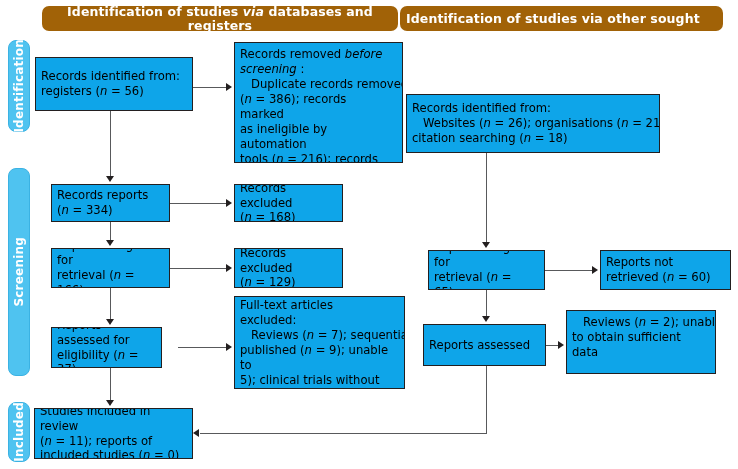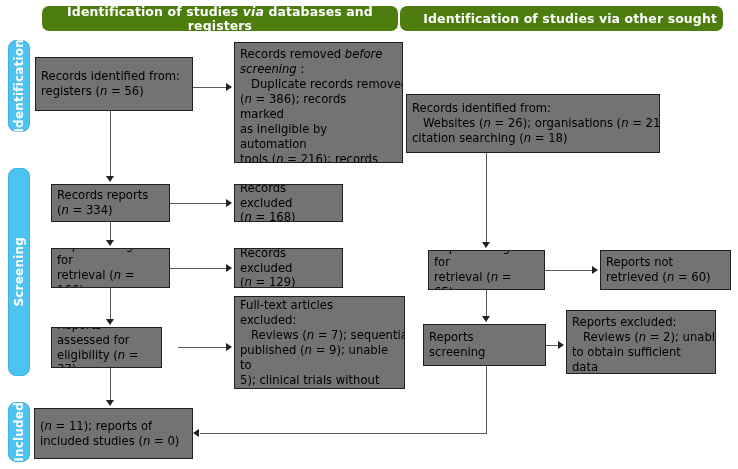--- a/index.html
+++ b/index.html
@@ -13,28 +13,28 @@
   #diagram {
     position: relative;
     width: 738px;
     height: 469px;
     background: #ffffff;
     overflow: hidden;
   }
   
   .phase-header {
     position: absolute;
-    background: #4d7c0f;
+    background: #a16207;
     color: #ffffff;
     border-radius: 7px;
     font-weight: bold;
     font-size: 12.5px;
     display: flex;
     align-items: center;
-    justify-content: flex-end;
+    justify-content: flex-start;
     text-align: center;
     letter-spacing: 0.1px;
     box-sizing: border-box;
     padding: 0 6px;
     line-height: 1.1;
   }
   .phase-header .ital { font-style: italic; }
 
   
   .stage-bar {
@@ -54,21 +54,21 @@
     writing-mode: vertical-rl;
     transform: rotate(180deg);
     white-space: nowrap;
     letter-spacing: 0.2px;
   }
 
   
   .flow-box {
     position: absolute;
     border: 1.3px solid #231f20;
-    background: #737373;
+    background: #0ea5e9;
     box-sizing: border-box;
     font-size: 11.6px;
     line-height: 1.29;
     color: #000000;
     padding: 3px 12px 3px 5px;
     display: flex;
     align-items: center;
     overflow: hidden;
   }
   .flow-box .txt { width: 100%; }
@@ -187,20 +187,21 @@
       <div>Full-text articles excluded:</div>
       <div style="white-space:pre;">   Reviews (<span class="nvar">n</span> = 7); sequential</div>
       <div>published (<span class="nvar">n</span> = 9); unable to</div>
       <div>5); clinical trials without</div>
 
     </div>
   </div>
 
   <div class="flow-box" style="left:34px; top:408px; width:159px; height:51px;">
     <div class="txt">
+      <div>Studies included in review</div>
       <div>(<span class="nvar">n</span> = 11); reports of</div>
       <div>included studies (<span class="nvar">n</span> = 0)</div>
     </div>
   </div>
 
   <div class="flow-box" style="left:406px; top:94px; width:254px; height:59px;">
     <div class="txt">
       <div>Records identified from:</div>
       <div style="white-space:pre;">   Websites (<span class="nvar">n</span> = 26); organisations (<span class="nvar">n</span> = 21);</div>
       <div>citation searching (<span class="nvar">n</span> = 18)</div>
@@ -216,27 +217,26 @@
 
   <div class="flow-box" style="left:600px; top:250px; width:131px; height:40px;">
     <div class="txt">
       <div>Reports not</div>
       <div>retrieved (<span class="nvar">n</span> = 60)</div>
     </div>
   </div>
 
   <div class="flow-box" style="left:423px; top:324px; width:123px; height:42px;">
     <div class="txt">
-      <div>Reports screening</div>
+      <div>Reports assessed</div>
     </div>
   </div>
 
   <div class="flow-box" style="left:566px; top:310px; width:150px; height:64px; align-items:flex-start; padding-top:4px;">
     <div class="txt">
-      <div>Reports excluded:</div>
       <div style="white-space:pre;">   Reviews (<span class="nvar">n</span> = 2); unable</div>
       <div>to obtain sufficient data</div>
 
     </div>
   </div>
 
   <div class="line-h" style="left:193px; top:87px; width:33px;"></div>
   <div class="arrow arrow-right" style="left:226px; top:83px;"></div>
 
   <div class="line-v" style="left:110px; top:111px; height:65px;"></div>

